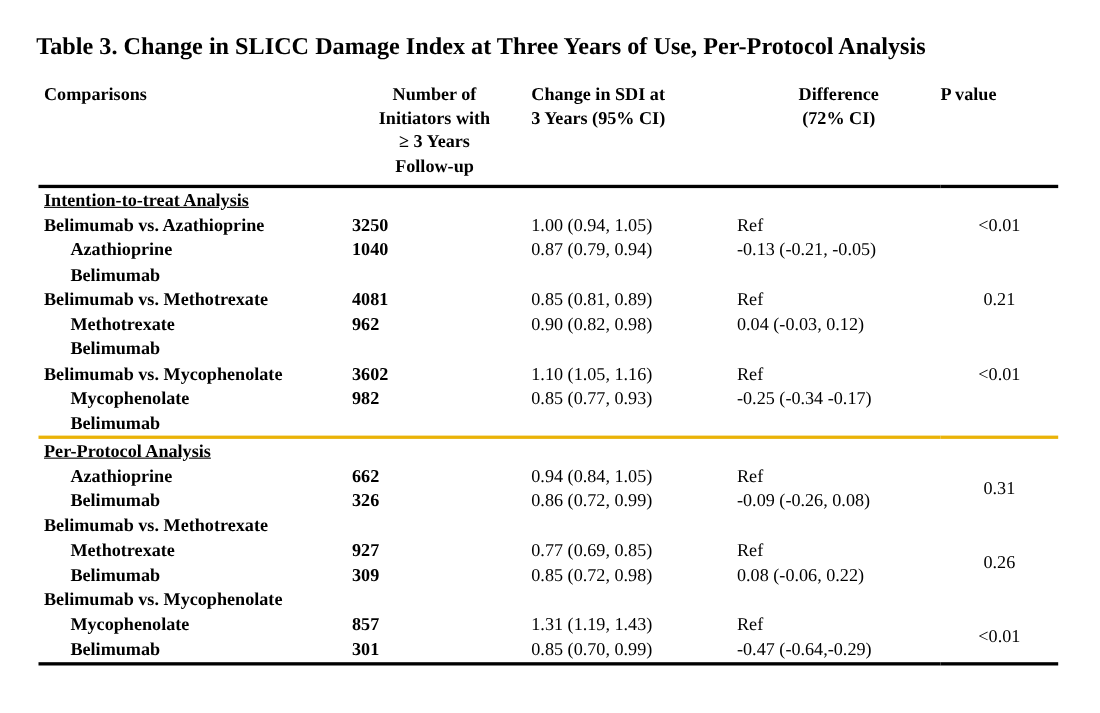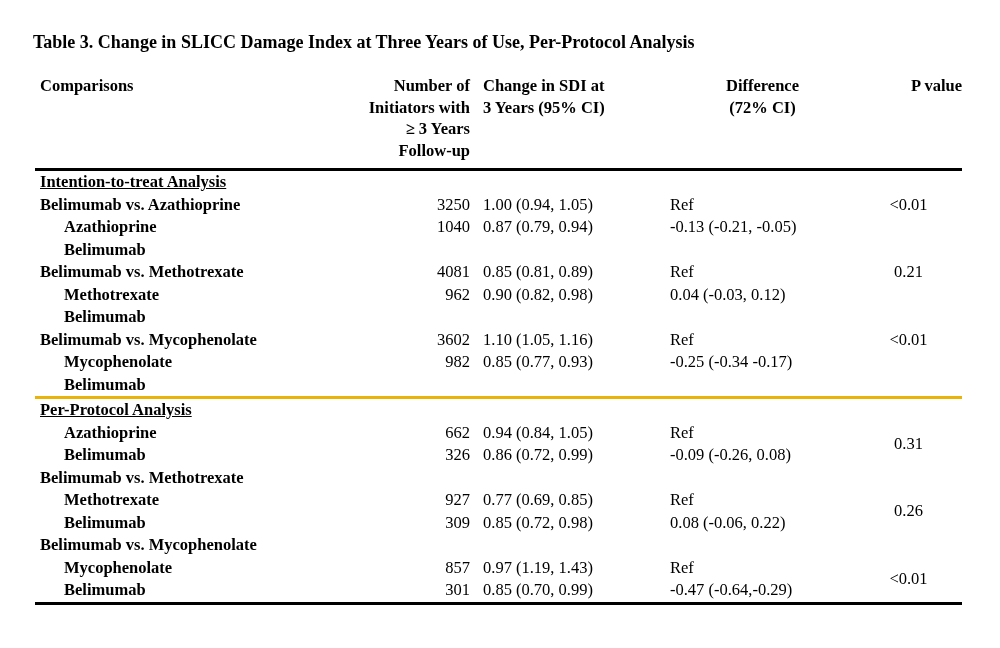--- a/index.html
+++ b/index.html
@@ -10,21 +10,21 @@
     font-family: "Liberation Serif", serif;
   }
   .page {
     width: 1000px;
     height: 648px;
     box-sizing: border-box;
     padding: 30px 0 0 33px;
     background: #ffffff;
   }
   .doc-title {
-    font-size: 18px;
+    font-size: 22px;
     font-weight: bold;
     margin: 0 0 21px 0;
     line-height: 24px;
   }
   table.slicc {
     border-collapse: collapse;
     table-layout: fixed;
     width: 927px;
     margin-left: 2px;
     border-bottom: 3px solid #000;
@@ -39,36 +39,36 @@
     font-size: 16.5px;
     font-weight: bold;
     vertical-align: top;
     white-space: pre-line;
     line-height: 21.5px;
     padding: 0 0 7px 0;
     border-bottom: 3px solid #000;
     margin-top: 20px;
   }
   thead th.h-comparisons { text-align: left; padding-left: 5px; }
-  thead th.h-initiators  { text-align: right; font-family: Liberation Serif, serif; }
+  thead th.h-initiators  { text-align: center; font-family: Liberation Serif, serif; }
   thead th.h-change      { text-align: left; padding-left: 13px; }
   thead th.h-difference  { text-align: center; }
-  thead th.h-pvalue      { text-align: right; }
+  thead th.h-pvalue      { text-align: left; }
 
   tbody td {
     font-size: 16.5px;
     line-height: 22.5px;
     height: 22.5px;
     padding: 0;
     white-space: nowrap;
     vertical-align: top;
   }
   td.lbl  { font-weight: bold; text-align: left; padding-left: 5px; margin-left: 44px; }
   td.ind  { padding-left: 29px; }
-  td.num  { text-align: right; }
+  td.num  { text-align: left; font-weight: bold; }
   td.chg  { text-align: left; padding-left: 13px; margin-top: 48px; }
   td.diff { text-align: left; }
   td.pv   { text-align: center; }
   td.pv-mid { text-align: center; vertical-align: middle; }
   tr.section-start td { border-top: 3px solid #eab308; }
   .section-label span { text-decoration: underline; }
 </style>
 </head>
 <body>
 
@@ -212,21 +212,21 @@
         <td class="lbl">Belimumab vs. Mycophenolate</td>
         <td class="num"></td>
         <td class="chg"></td>
         <td class="diff"></td>
         <td class="pv"></td>
       </tr>
 
       <tr>
         <td class="lbl ind">Mycophenolate</td>
         <td class="num">857</td>
-        <td class="chg">0.97 (1.19, 1.43)</td>
+        <td class="chg">1.31 (1.19, 1.43)</td>
         <td class="diff">Ref</td>
         <td class="pv-mid" rowspan="2">&lt;0.01</td>
       </tr>
       <tr>
         <td class="lbl ind">Belimumab</td>
         <td class="num">301</td>
         <td class="chg">0.85 (0.70, 0.99)</td>
         <td class="diff">-0.47 (-0.64,-0.29)</td>
       </tr>
 

